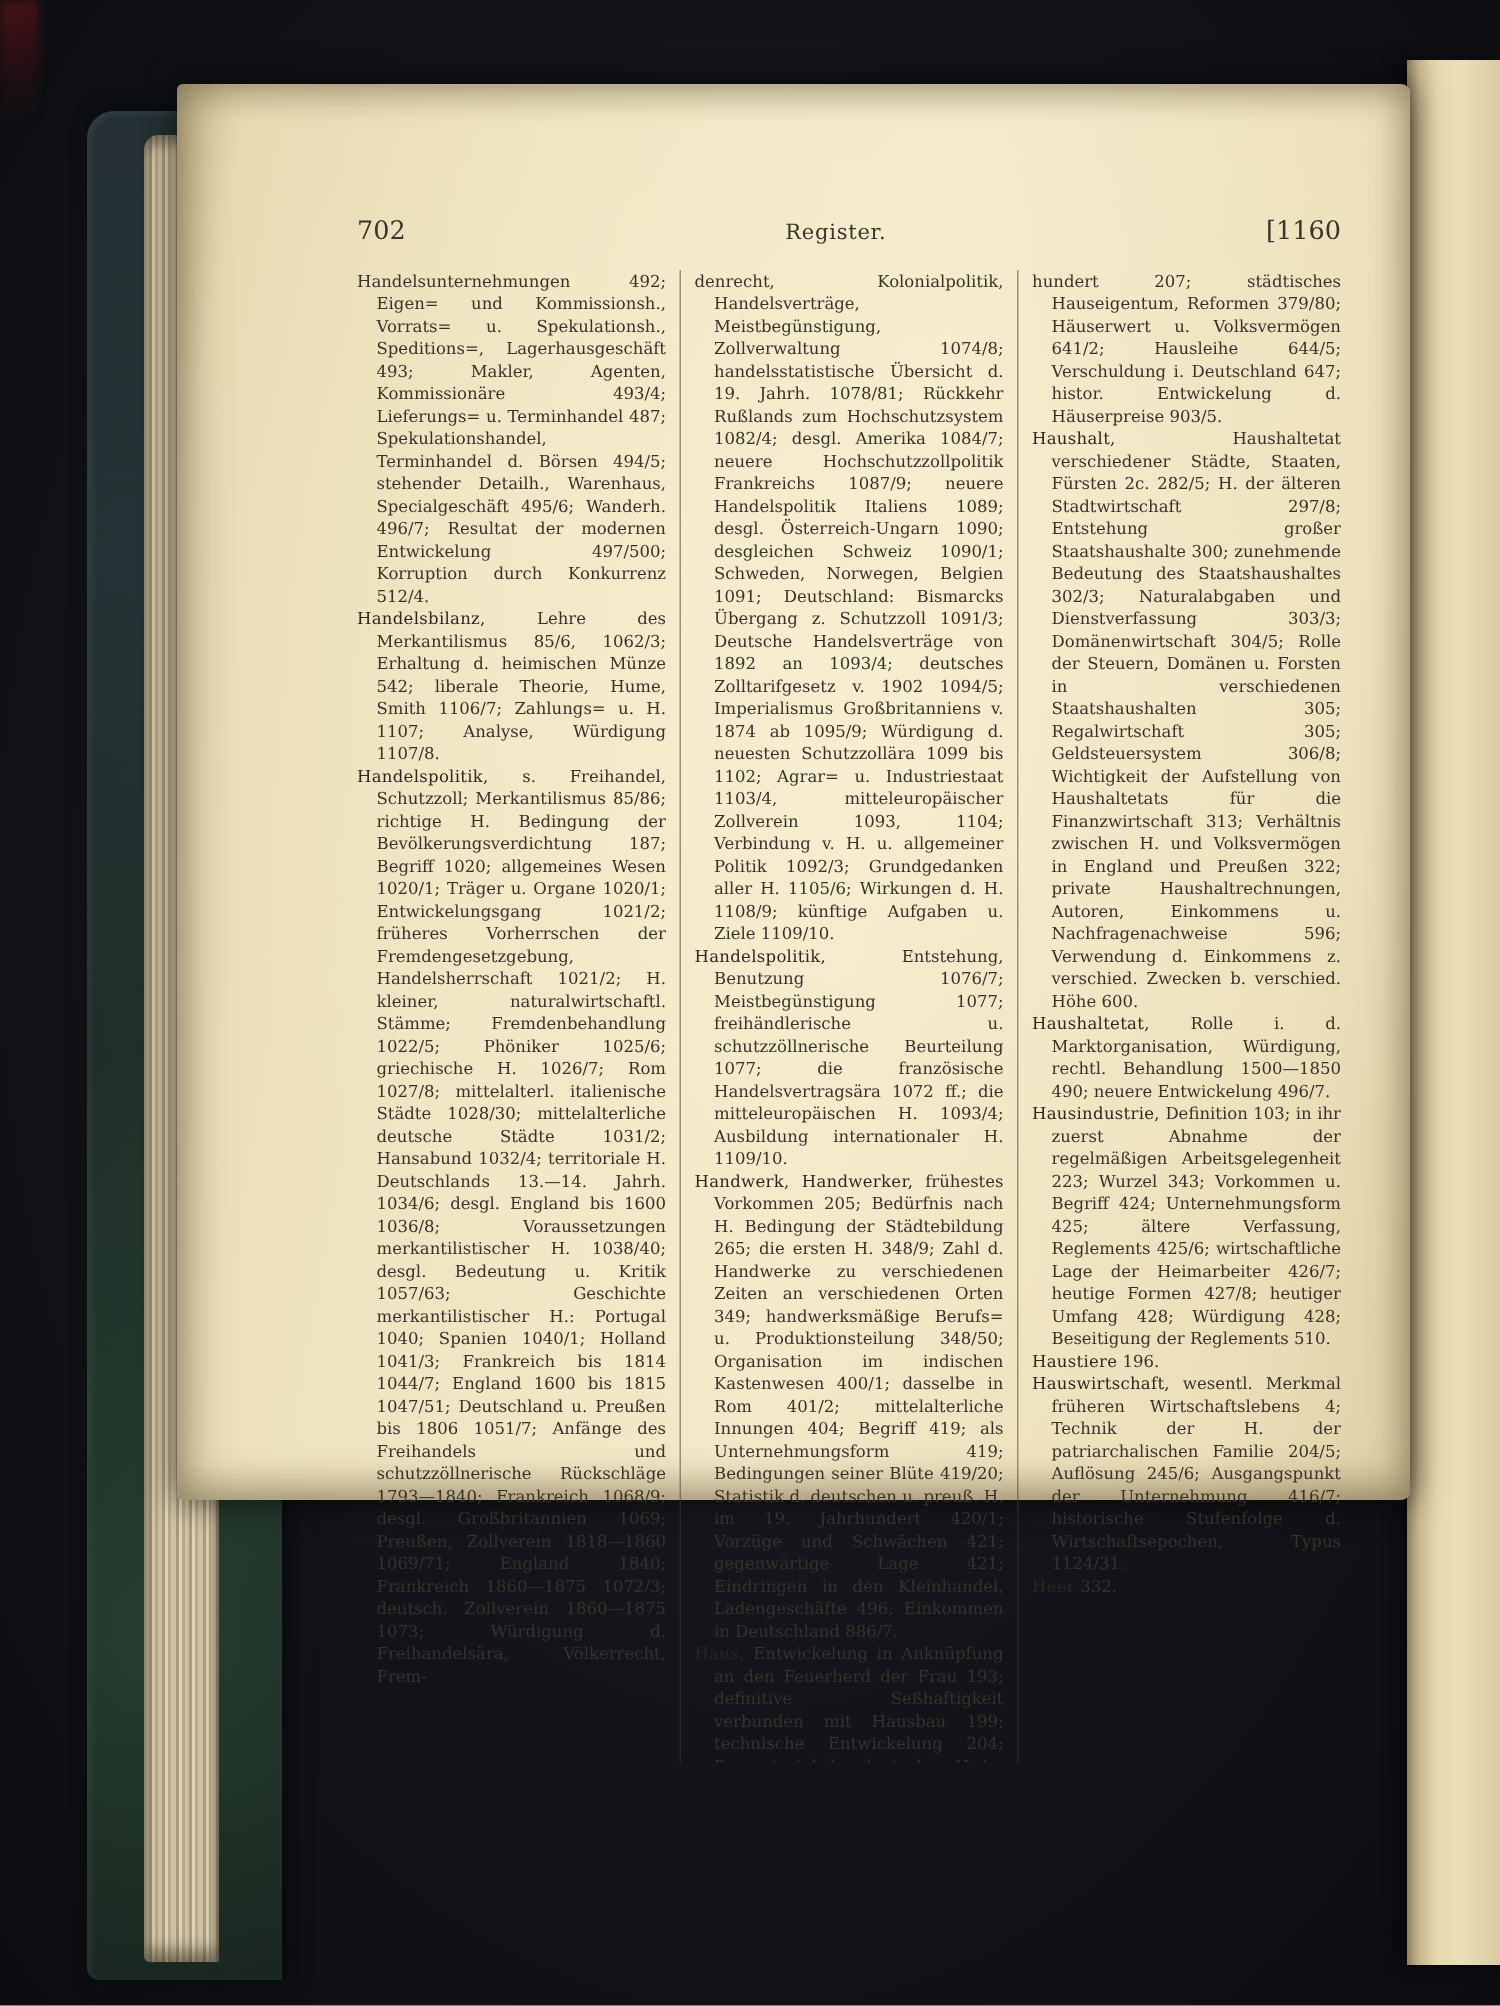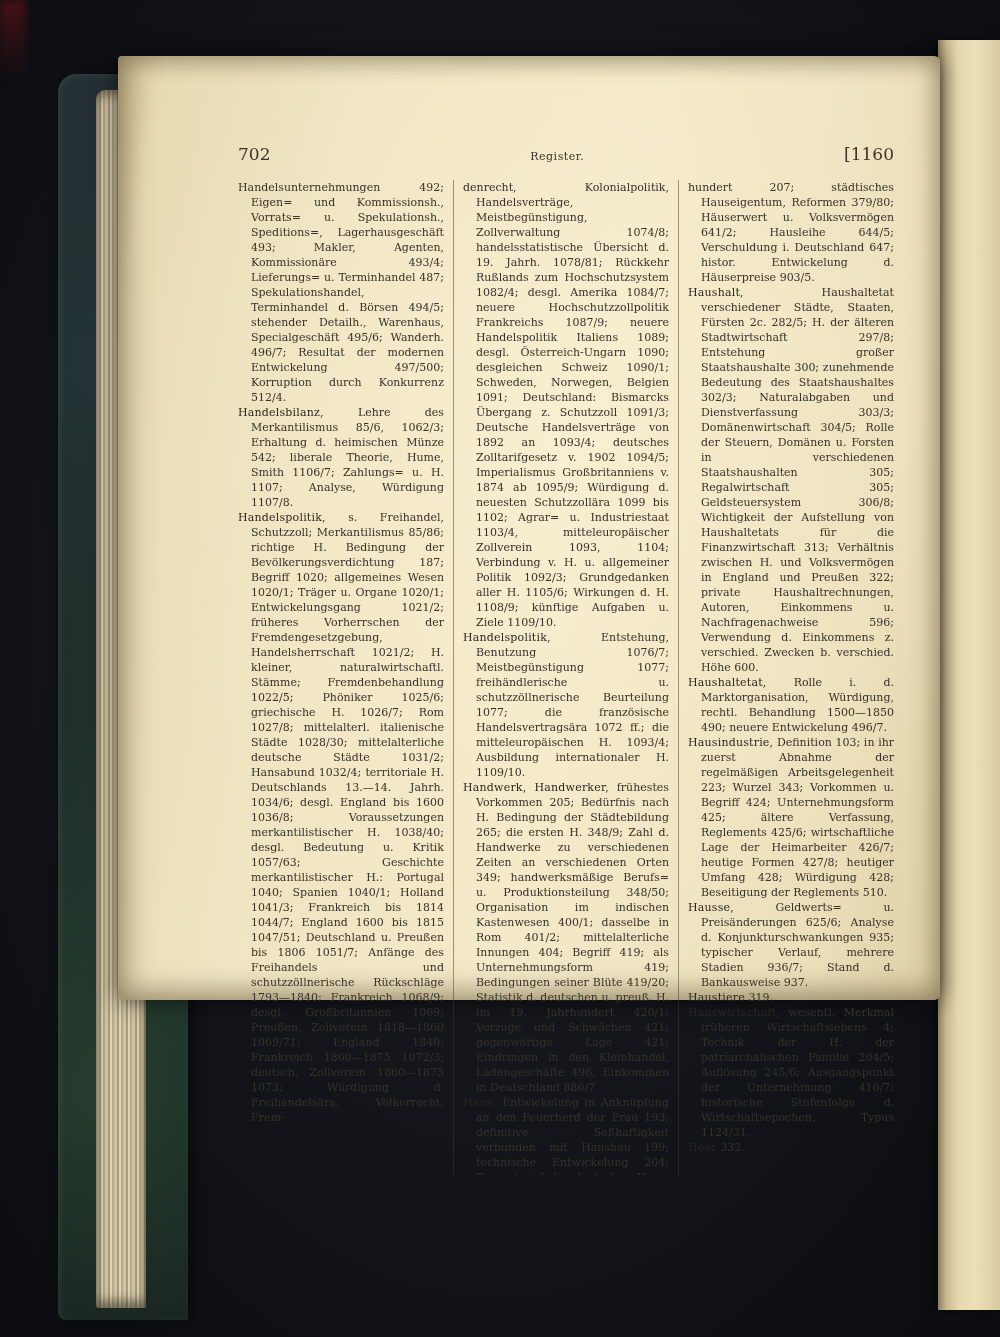--- a/index.html
+++ b/index.html
@@ -59,21 +59,21 @@
       inset 0 -14px 22px rgba(90,75,45,.25),
       0 0 22px rgba(0,0,0,.65);
     padding:88px 0 0 120px;box-sizing:border-box;
     color:#36302a;
   }
 
   .running-head{
     width:656px;display:flex;align-items:baseline;justify-content:space-between;
     font-size:17px;color:#3a342c;
   }
-  .running-head .title{font-size:11px;letter-spacing:.5px;}
+  .running-head .title{font-size:14px;letter-spacing:.5px;}
 
   .textarea{
     width:656px;height:995px;margin-top:16px;
     display:flex;flex-direction:row;align-items:stretch;
   }
   .col{
     width:206px;height:995px;overflow:hidden;
     font-size:11px;line-height:15px;
     text-align:justify;
     overflow-wrap:break-word;
@@ -118,22 +118,21 @@
         <p class="entry"><b class="hw">Handelspolitik,</b><span> Entstehung, Benutzung 1076/7; Meistbegünstigung 1077; freihändlerische u. schutzzöllnerische Beurteilung 1077; die französische Handelsvertragsära 1072 ff.; die mitteleuropäischen H. 1093/4; Ausbildung internationaler H. 1109/10.</span></p>
         <p class="entry"><b class="hw">Handwerk, Handwerker,</b><span> frühestes Vorkommen 205; Bedürfnis nach H. Bedingung der Städtebildung 265; die ersten H. 348/9; Zahl d. Handwerke zu verschiedenen Zeiten an verschiedenen Orten 349; handwerksmäßige Berufs= u. Produktionsteilung 348/50; Organisation im indischen Kastenwesen 400/1; dasselbe in Rom 401/2; mittelalterliche Innungen 404; Begriff 419; als Unternehmungsform 419; Bedingungen seiner Blüte 419/20; Statistik d. deutschen u. preuß. H. im 19. Jahrhundert 420/1; Vorzüge und Schwächen 421; gegenwärtige Lage 421; Eindringen in den Kleinhandel, Ladengeschäfte 496; Einkommen in Deutschland 886/7.</span></p>
         <p class="entry"><b class="hw">Haus,</b><span> Entwickelung in Anknüpfung an den Feuerherd der Frau 193; definitive Seßhaftigkeit verbunden mit Hausbau 199; technische Entwickelung 204; Baumaterial des deutschen H. im 12.—13. u. 15.—16. Jahr-</span></p>
       </div>
 
       <div class="col">
         <p class="entry"><b class="hw"></b><span>hundert 207; städtisches Hauseigentum, Reformen 379/80; Häuserwert u. Volksvermögen 641/2; Hausleihe 644/5; Verschuldung i. Deutschland 647; histor. Entwickelung d. Häuserpreise 903/5.</span></p>
         <p class="entry"><b class="hw">Haushalt,</b><span> Haushaltetat verschiedener Städte, Staaten, Fürsten 2c. 282/5; H. der älteren Stadtwirtschaft 297/8; Entstehung großer Staatshaushalte 300; zunehmende Bedeutung des Staatshaushaltes 302/3; Naturalabgaben und Dienstverfassung 303/3; Domänenwirtschaft 304/5; Rolle der Steuern, Domänen u. Forsten in verschiedenen Staatshaushalten 305; Regalwirtschaft 305; Geldsteuersystem 306/8; Wichtigkeit der Aufstellung von Haushaltetats für die Finanzwirtschaft 313; Verhältnis zwischen H. und Volksvermögen in England und Preußen 322; private Haushaltrechnungen, Autoren, Einkommens u. Nachfragenachweise 596; Verwendung d. Einkommens z. verschied. Zwecken b. verschied. Höhe 600.</span></p>
         <p class="entry"><b class="hw">Haushaltetat,</b><span> Rolle i. d. Marktorganisation, Würdigung, rechtl. Behandlung 1500—1850 490; neuere Entwickelung 496/7.</span></p>
         <p class="entry"><b class="hw">Hausindustrie,</b><span> Definition 103; in ihr zuerst Abnahme der regelmäßigen Arbeitsgelegenheit 223; Wurzel 343; Vorkommen u. Begriff 424; Unternehmungsform 425; ältere Verfassung, Reglements 425/6; wirtschaftliche Lage der Heimarbeiter 426/7; heutige Formen 427/8; heutiger Umfang 428; Würdigung 428; Beseitigung der Reglements 510.</span></p>
-        <p class="entry"><b class="hw">Hausse,</b><span> Geldwerts= u. Preisänderungen 625/6; Analyse d. Konjunkturschwankungen 935; typischer Verlauf, mehrere Stadien 936/7; Stand d. Bankausweise 937.</span></p>
-        <p class="entry"><b class="hw">Haustiere</b><span> 319.</span></p>
+        <p class="entry"><b class="hw">Haustiere</b><span> 196.</span></p>
         <p class="entry"><b class="hw">Hauswirtschaft,</b><span> wesentl. Merkmal früheren Wirtschaftslebens 4; Technik der H. der patriarchalischen Familie 204/5; Auflösung 245/6; Ausgangspunkt der Unternehmung 416/7; historische Stufenfolge d. Wirtschaftsepochen, Typus 1124/31.</span></p>
         <p class="entry"><b class="hw">Heer</b><span> 332.</span></p>
 
       </div>
 
     </div>
   </div>
 </div>
 
 </body></html>

